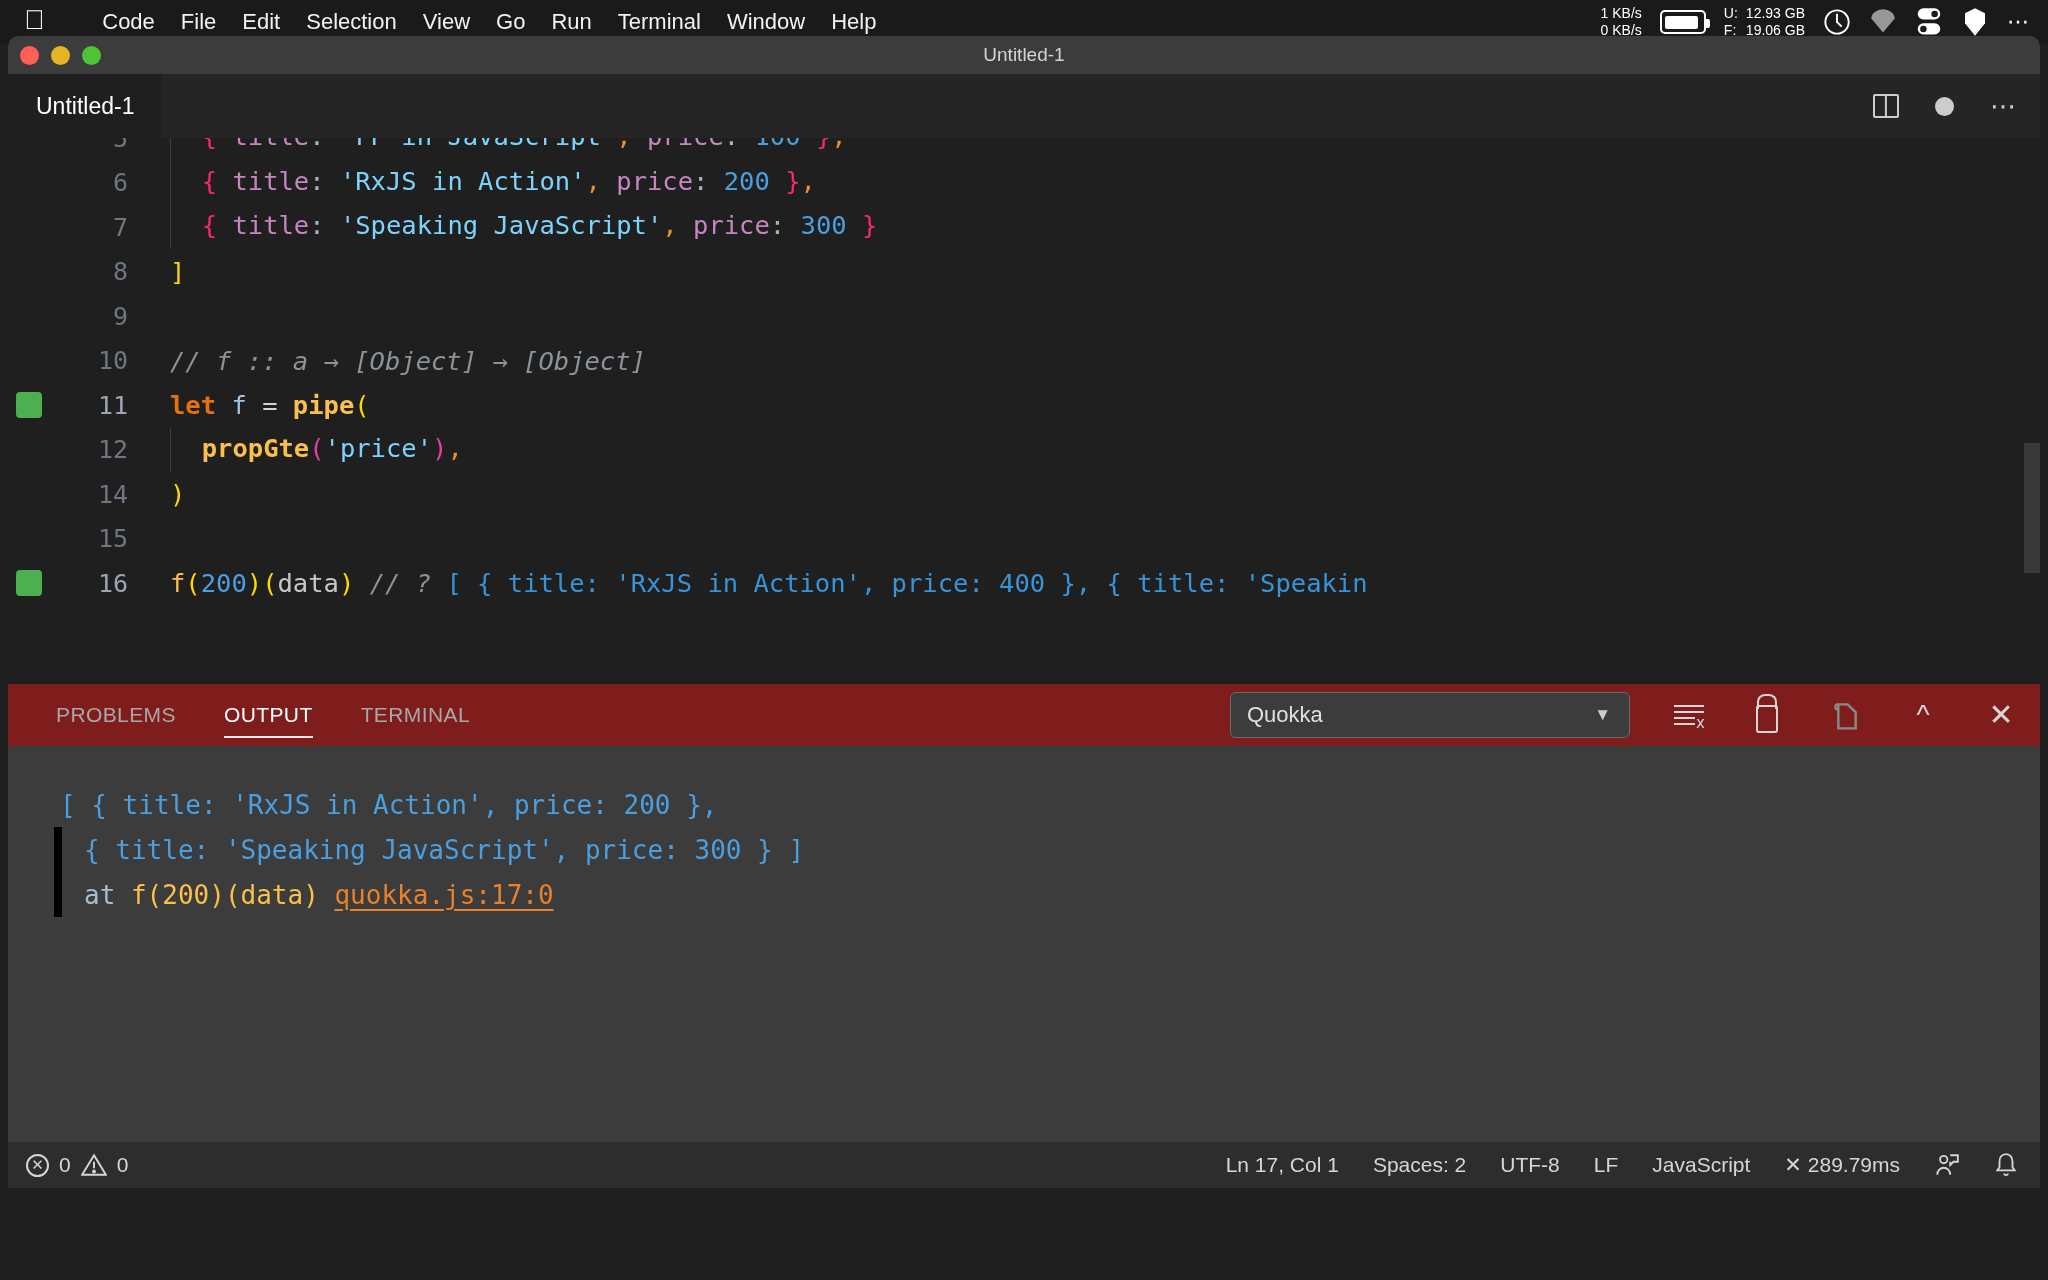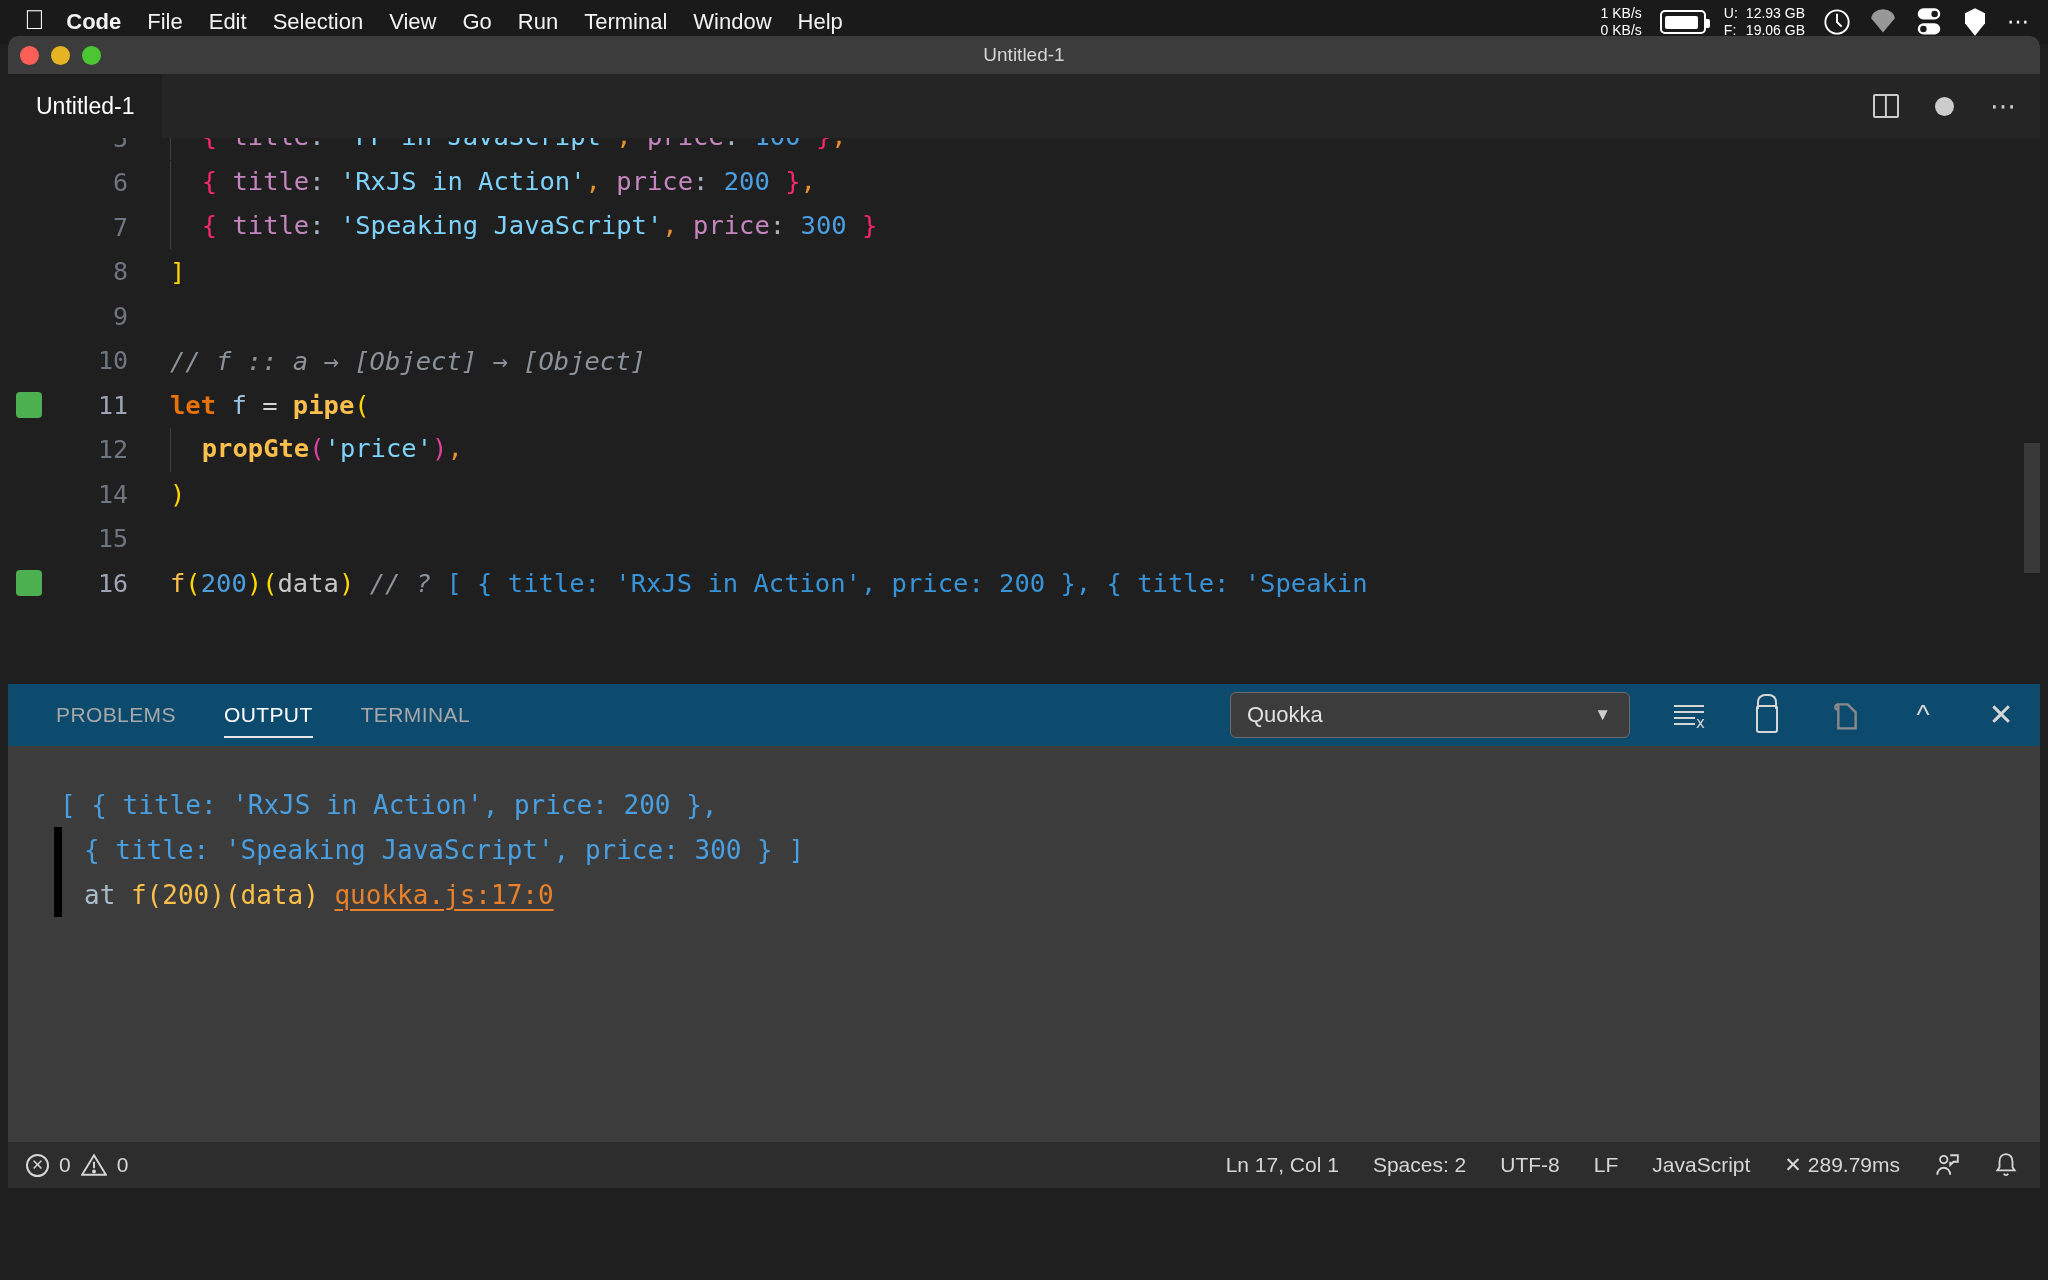--- a/index.html
+++ b/index.html
@@ -12,21 +12,21 @@
   #app { position: relative; width: 2048px; height: 1280px; background:#1f1f1f; }
 
   
   .macbar {
     position: absolute; top:0; left:0; width:2048px; height:44px;
     background:#1a1a1a; display:flex; align-items:center;
     padding-left: 24px; color:#ffffff;
   }
   .apple-logo { font-size:27px; line-height:1; margin-right:22px; position:relative; top:-2px; }
   .menu-item { font-size:22px; margin-right:26px; color:#f2f2f2; white-space:nowrap; }
-  .menu-item.bold { font-weight:bold; }
+  .menu-item.bold { font-weight:normal;margin-left:36px; }
   .mac-right { position:absolute; right:18px; top:0; height:44px; display:flex; align-items:center; gap:18px; }
   .net-stack { display:flex; flex-direction:column; font-size:14px; line-height:1.22; color:#fff; text-align:right; }
   .batt-icon { width:46px; height:24px; border:2.5px solid #fff; border-radius:5px; position:relative; display:flex; align-items:center; }
   .batt-icon::after { content:""; position:absolute; right:-6px; top:7px; width:4px; height:9px; background:#fff; border-radius:0 2px 2px 0; }
   .batt-fill { width:33px; height:13px; background:#fff; margin-left:3px; border-radius:2px; }
   .mem-stack { display:flex; font-size:14px; line-height:1.22; color:#fff; gap:8px; }
   .mem-labels { display:flex; flex-direction:column; }
   .mem-values { display:flex; flex-direction:column; text-align:right; }
   .ico-sq { width:28px; height:28px; display:flex; align-items:center; justify-content:center; }
   .dots-ico { font-size:22px; letter-spacing:1px; color:#fff; }
@@ -95,21 +95,21 @@
   .s-comment { color:#8b9299; font-style:italic; }
   .s-plain   { color:#c8c8c8; }
   .s-quokka  { color:#3794d8; }
   .s-paren-y { color:#ffd700; }
 
   
   .ed-scroll { position:absolute; right:0; top:305px; width:16px; height:130px; background:#4f4f4f; opacity:0.55; }
 
   
   .panel { position:absolute; left:0; right:0; top:648px; height:585px; background:#1f1f1f; }
-  .panel-head { height:62px; background:#0c4a6e; display:flex; align-items:center; position:relative; }
+  .panel-head { height:62px; background:#7f1d1d; display:flex; align-items:center; position:relative; }
   .ptabs { display:flex; align-items:center; padding-left:48px; gap:48px; height:62px; }
   .ptab { font-size:21px; color:#a8a8a8; letter-spacing:0.4px; height:62px; display:flex; align-items:center; position:relative; }
   .ptab.active { color:#ffffff; }
   .ptab.active::after { content:""; position:absolute; left:0; right:0; bottom:8px; height:2.5px; background:#e7e7e7; }
   .phead-right { position:absolute; right:20px; display:flex; align-items:center; gap:40px; }
   .pselect {
     width:400px; height:46px; border:1px solid #6b6b6b; border-radius:6px;
     background:#3c3c3c; color:#e0e0e0; font-size:22px;
     display:flex; align-items:center; padding:0 16px; position:relative;
   }
@@ -285,21 +285,21 @@
 
       <div class="codeline">
         <div class="gutter-mark"></div>
         <div class="lnum">15</div>
         <div class="ccontent"></div>
       </div>
 
       <div class="codeline">
         <div class="gutter-mark"><div class="gm-box"></div></div>
         <div class="lnum active">16</div>
-        <div class="ccontent"><span class="s-fn2">f</span><span class="s-paren-y">(</span><span class="s-num">200</span><span class="s-paren-y">)</span><span class="s-paren-y">(</span><span class="s-plain">data</span><span class="s-paren-y">)</span><span class="s-comment"> // ? </span><span class="s-quokka">[ { title: 'RxJS in Action', price: 200 }, { title: 'Speakin</span></div>
+        <div class="ccontent"><span class="s-fn2">f</span><span class="s-paren-y">(</span><span class="s-num">200</span><span class="s-paren-y">)</span><span class="s-paren-y">(</span><span class="s-plain">data</span><span class="s-paren-y">)</span><span class="s-comment"> // ? </span><span class="s-quokka">[ { title: 'RxJS in Action', price: 400 }, { title: 'Speakin</span></div>
       </div>
 
       <div class="ed-scroll"></div>
     </div>
 
     <div class="panel">
       <div class="panel-head">
         <div class="ptabs">
           <div class="ptab">PROBLEMS</div>
           <div class="ptab active">OUTPUT</div>

